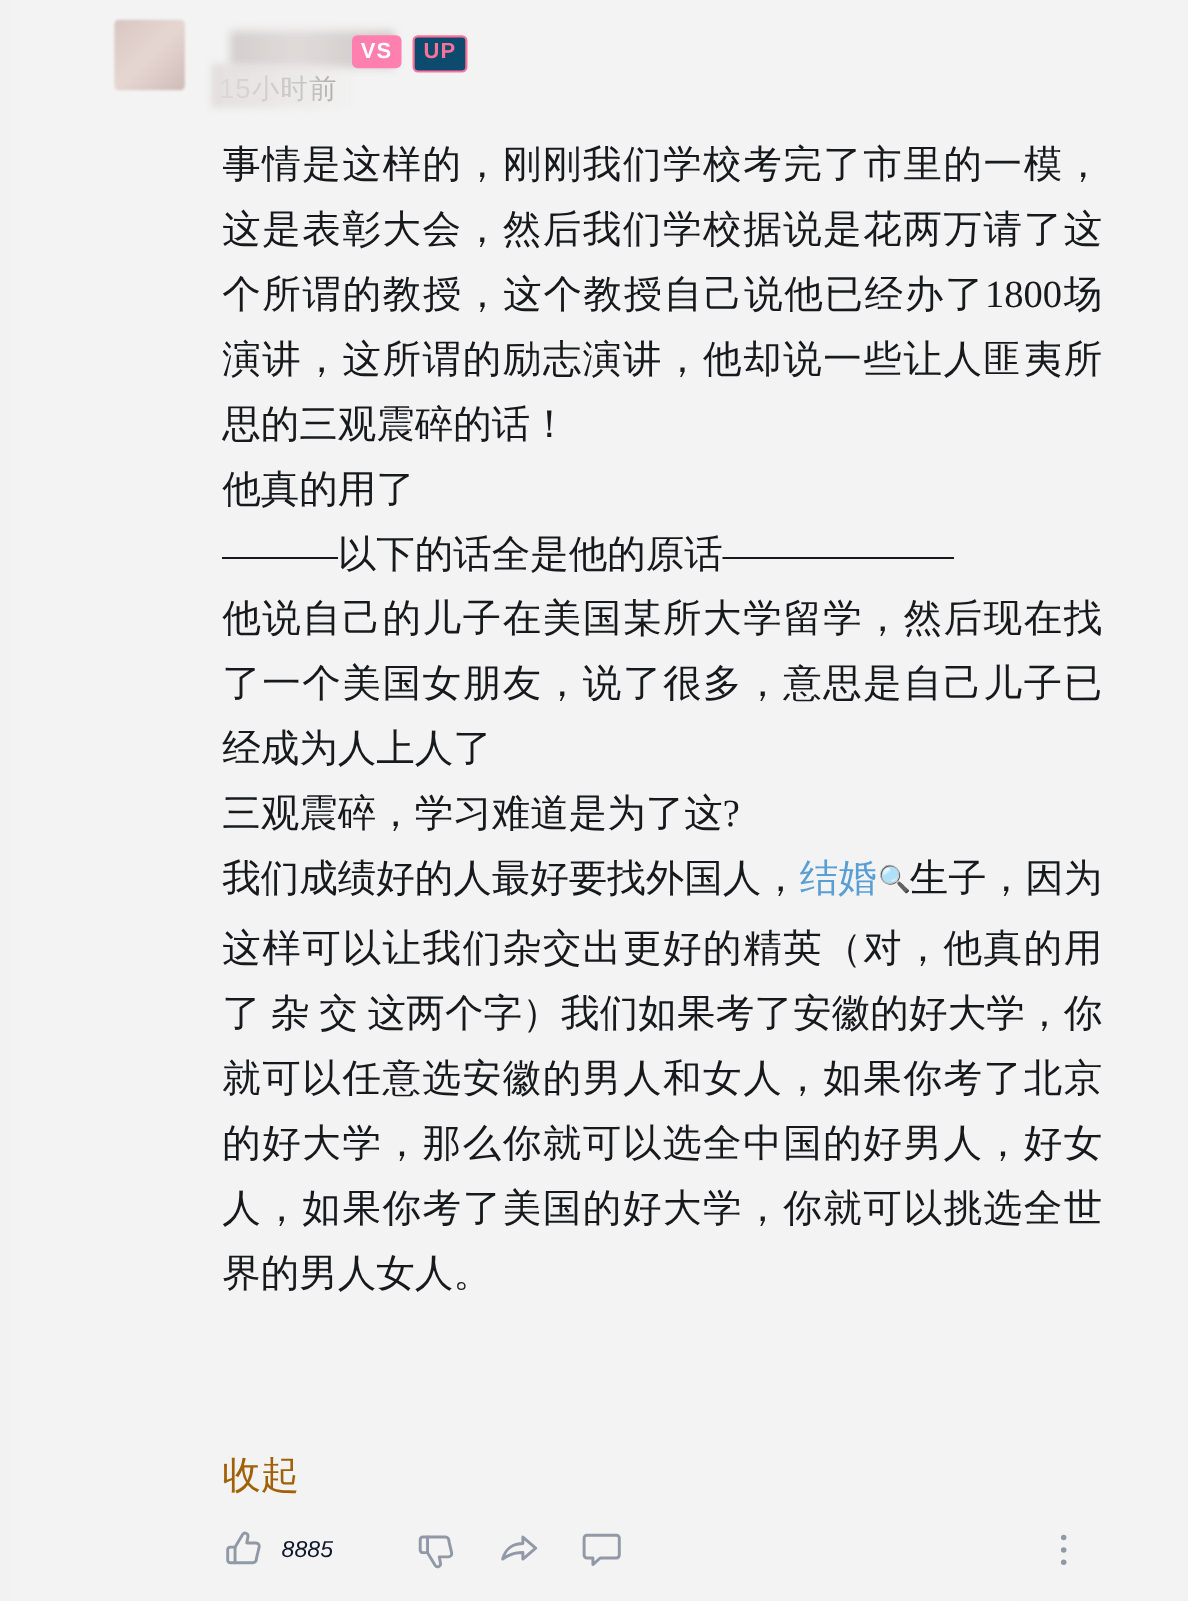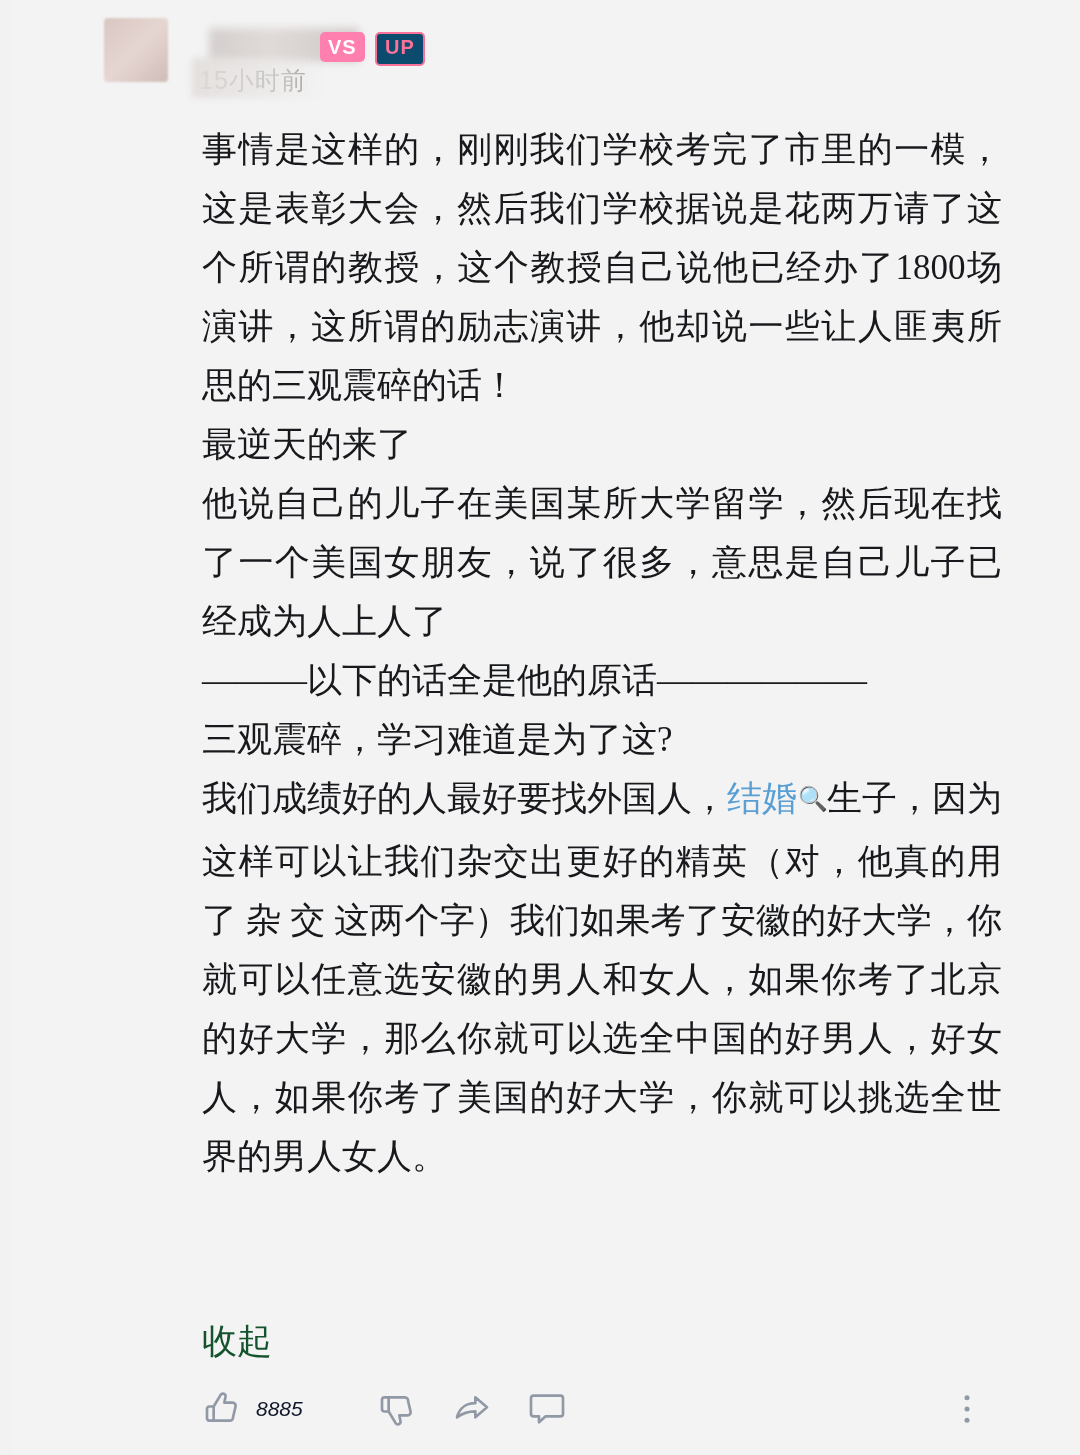--- a/index.html
+++ b/index.html
@@ -118,21 +118,21 @@
     font-size: 24px;
     position: relative;
     top: -3px;
     left: 1px;
   }
   .collapse {
     position: absolute;
     left: 190px;
     top: 1318px;
     font-size: 35px;
-    color: #14532d;
+    color: #a16207;
     cursor: pointer;
   }
 
   
   .actions {
     position: absolute;
     left: 190px;
     top: 1385px;
     width: 780px;
     height: 50px;
@@ -167,23 +167,23 @@
     <div class="avatar-block"></div>
     <div class="username-blur"></div>
     <div class="badge badge-vs">VS</div>
     <div class="badge badge-up">UP</div>
     <div class="timestamp">15小时前</div>
     <div class="timestamp-veil"></div>
   </div>
 
   <div class="body-text">
     <p>事情是这样的，刚刚我们学校考完了市里的一模，这是表彰大会，然后我们学校据说是花两万请了这个所谓的教授，这个教授自己说他已经办了1800场演讲，这所谓的励志演讲，他却说一些让人匪夷所思的三观震碎的话！</p>
-    <p>最逆天的来了</p>
+    <p>他真的用了</p>
+    <p>———以下的话全是他的原话——————</p>
     <p>他说自己的儿子在美国某所大学留学，然后现在找了一个美国女朋友，说了很多，意思是自己儿子已经成为人上人了</p>
-    <p>———以下的话全是他的原话——————</p>
     <p>三观震碎，学习难道是为了这?</p>
     <p><span>我们成绩好的人最好要找外国人，</span><span class="kw"><span>结婚</span><span class="mag">🔍</span></span><span>生子，因为这样可以让我们杂交出更好的精英（对，他真的用了 杂 交 这两个字）我们如果考了安徽的好大学，你就可以任意选安徽的男人和女人，如果你考了北京的好大学，那么你就可以选全中国的好男人，好女人，如果你考了美国的好大学，你就可以挑选全世界的男人女人。</span></p>
   </div>
 
   <div class="collapse">收起</div>
 
   <div class="actions">
 
     <div class="act act-like">
       <span>

